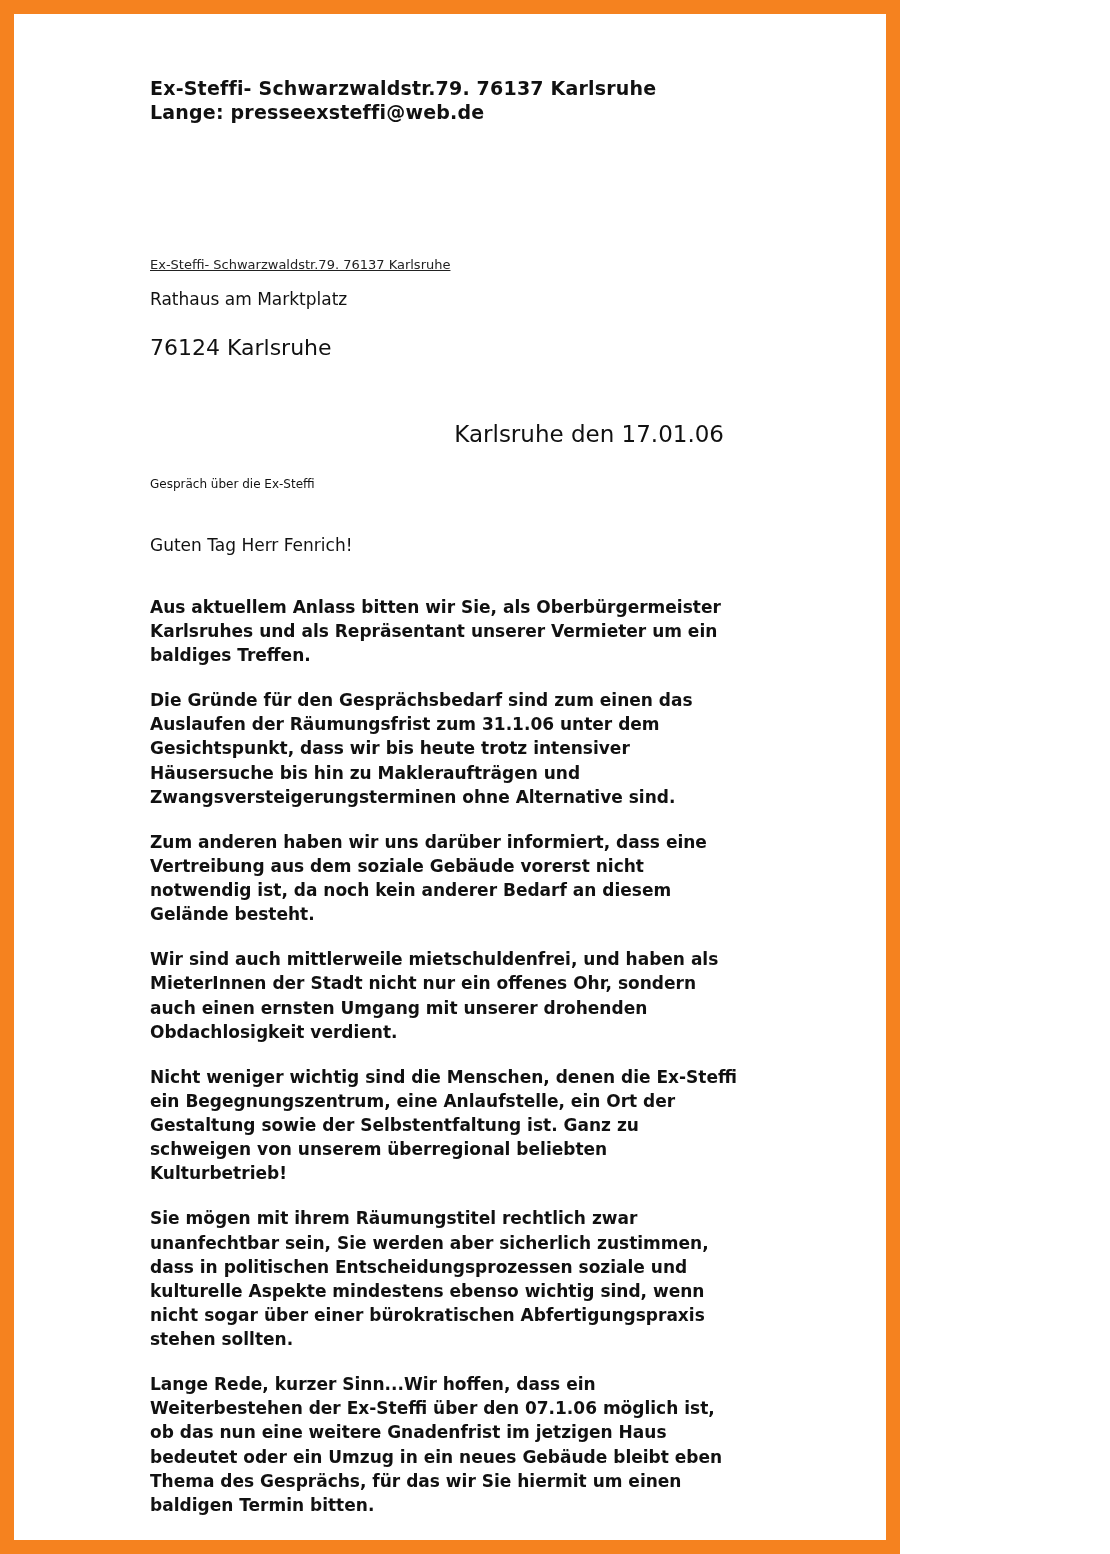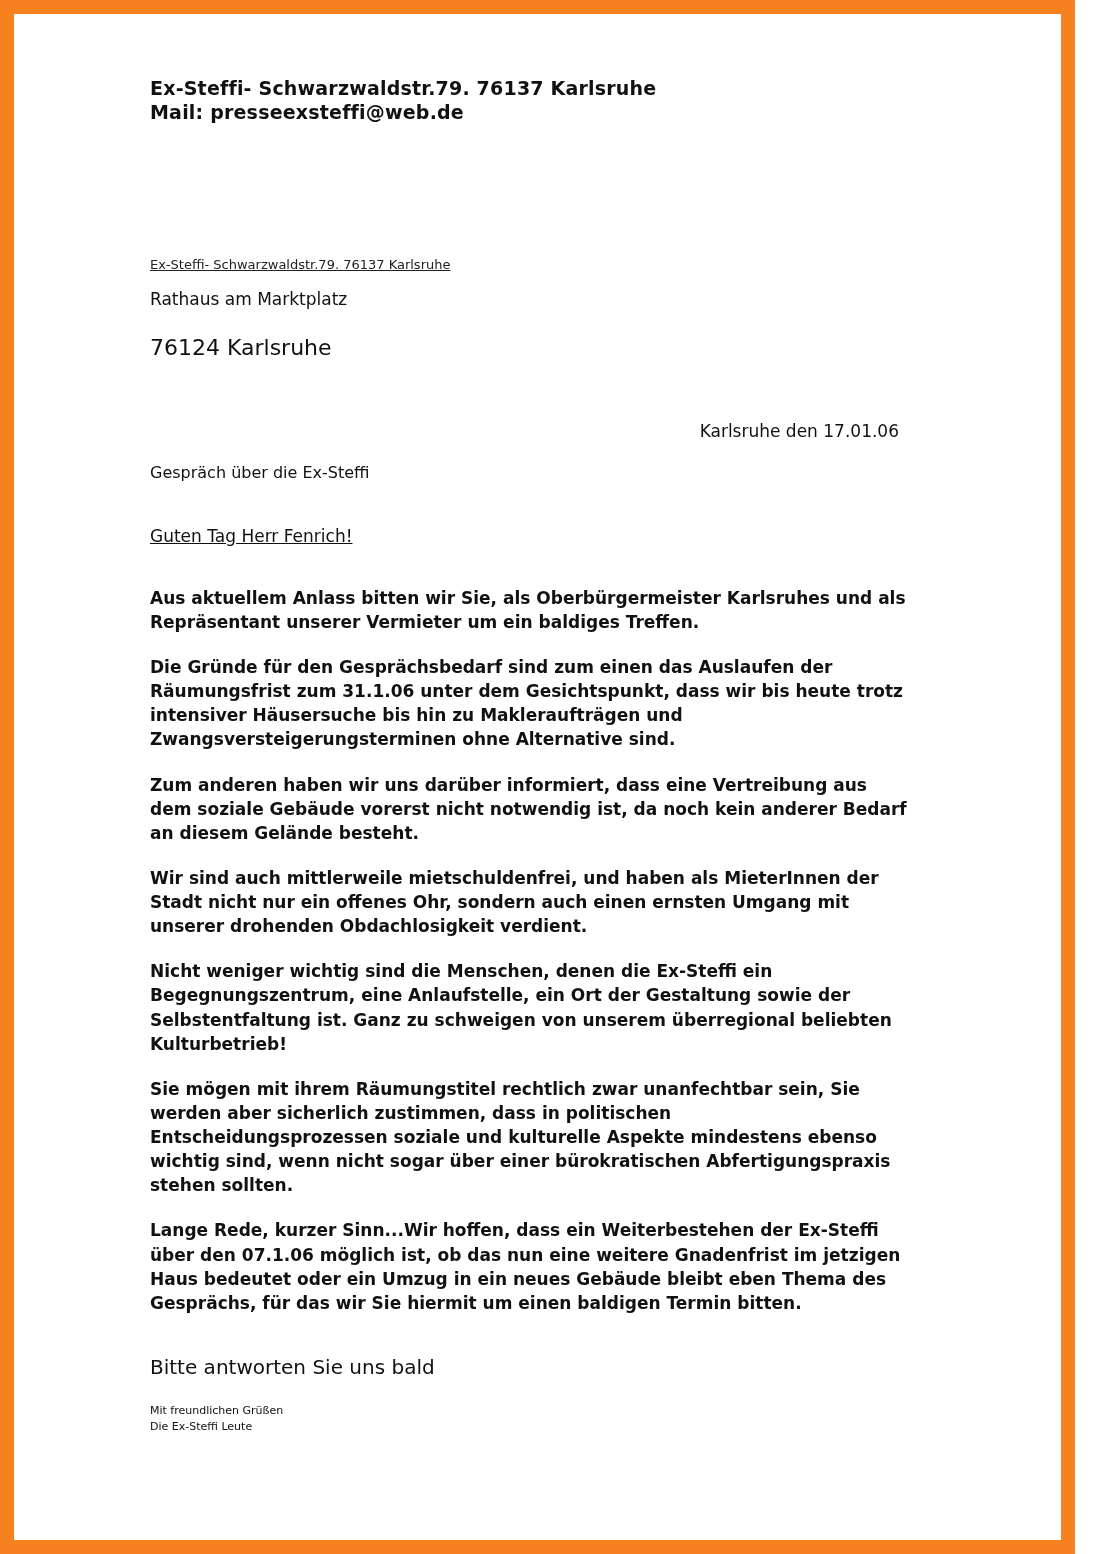--- a/index.html
+++ b/index.html
@@ -1,19 +1,19 @@
 <!DOCTYPE html>
 <html style="--accent: #f5821f;"><head>
 <meta charset="utf-8">
 <style>
   * { margin: 0; padding: 0; box-sizing: border-box; }
   html, body { background: #ffffff; }
   .page {
     position: relative;
-    width: 1075px;
+    width: 900px;
     height: 1554px;
     background: #ffffff;
     border: 14px solid var(--accent, #f5821f);
     font-family: "DejaVu Sans", "Liberation Sans", sans-serif;
     color: #111111;
     overflow: hidden;
   }
   .content {
     position: absolute;
     top: 0; left: 0; right: 0; bottom: 0;
@@ -37,32 +37,31 @@
     font-size: 17px;
     line-height: 1.35;
   }
   .recipient-zip {
     margin-top: 22px;
     font-size: 22px;
     line-height: 1.35;
   }
   .date-line {
     margin-top: 58px;
-    font-size: 17px;
+    font-size: 23px;
     text-align: right;
     padding-right: 14px;
   }
   .subject {
-    margin-top: 22px;
-    font-size: 16px;
+    margin-top: 30px;
+    font-size: 12px;
   }
   .salutation {
     margin-top: 44px;
     font-size: 17px;
-    text-decoration: underline;
   }
   .body-block {
     margin-top: 40px;
   }
   .para {
     font-size: 17px;
     line-height: 1.42;
     margin-bottom: 21px;
     max-width: 810px;
     font-weight: bold;
@@ -79,21 +78,21 @@
   }
 </style>
 </head>
 <body>
 
 <div class="page">
   <div class="content">
 
     <div class="letterhead">
       <div>Ex-Steffi- Schwarzwaldstr.79. 76137 Karlsruhe</div>
-      <div>Mail: presseexsteffi@web.de</div>
+      <div>Lange: presseexsteffi@web.de</div>
     </div>
 
     <div class="sender-line">Ex-Steffi- Schwarzwaldstr.79. 76137 Karlsruhe</div>
 
     <div class="recipient">
       <div>Rathaus am Marktplatz</div>
     </div>
     <div class="recipient-zip">76124 Karlsruhe</div>
 
     <div class="date-line">Karlsruhe den 17.01.06</div>

